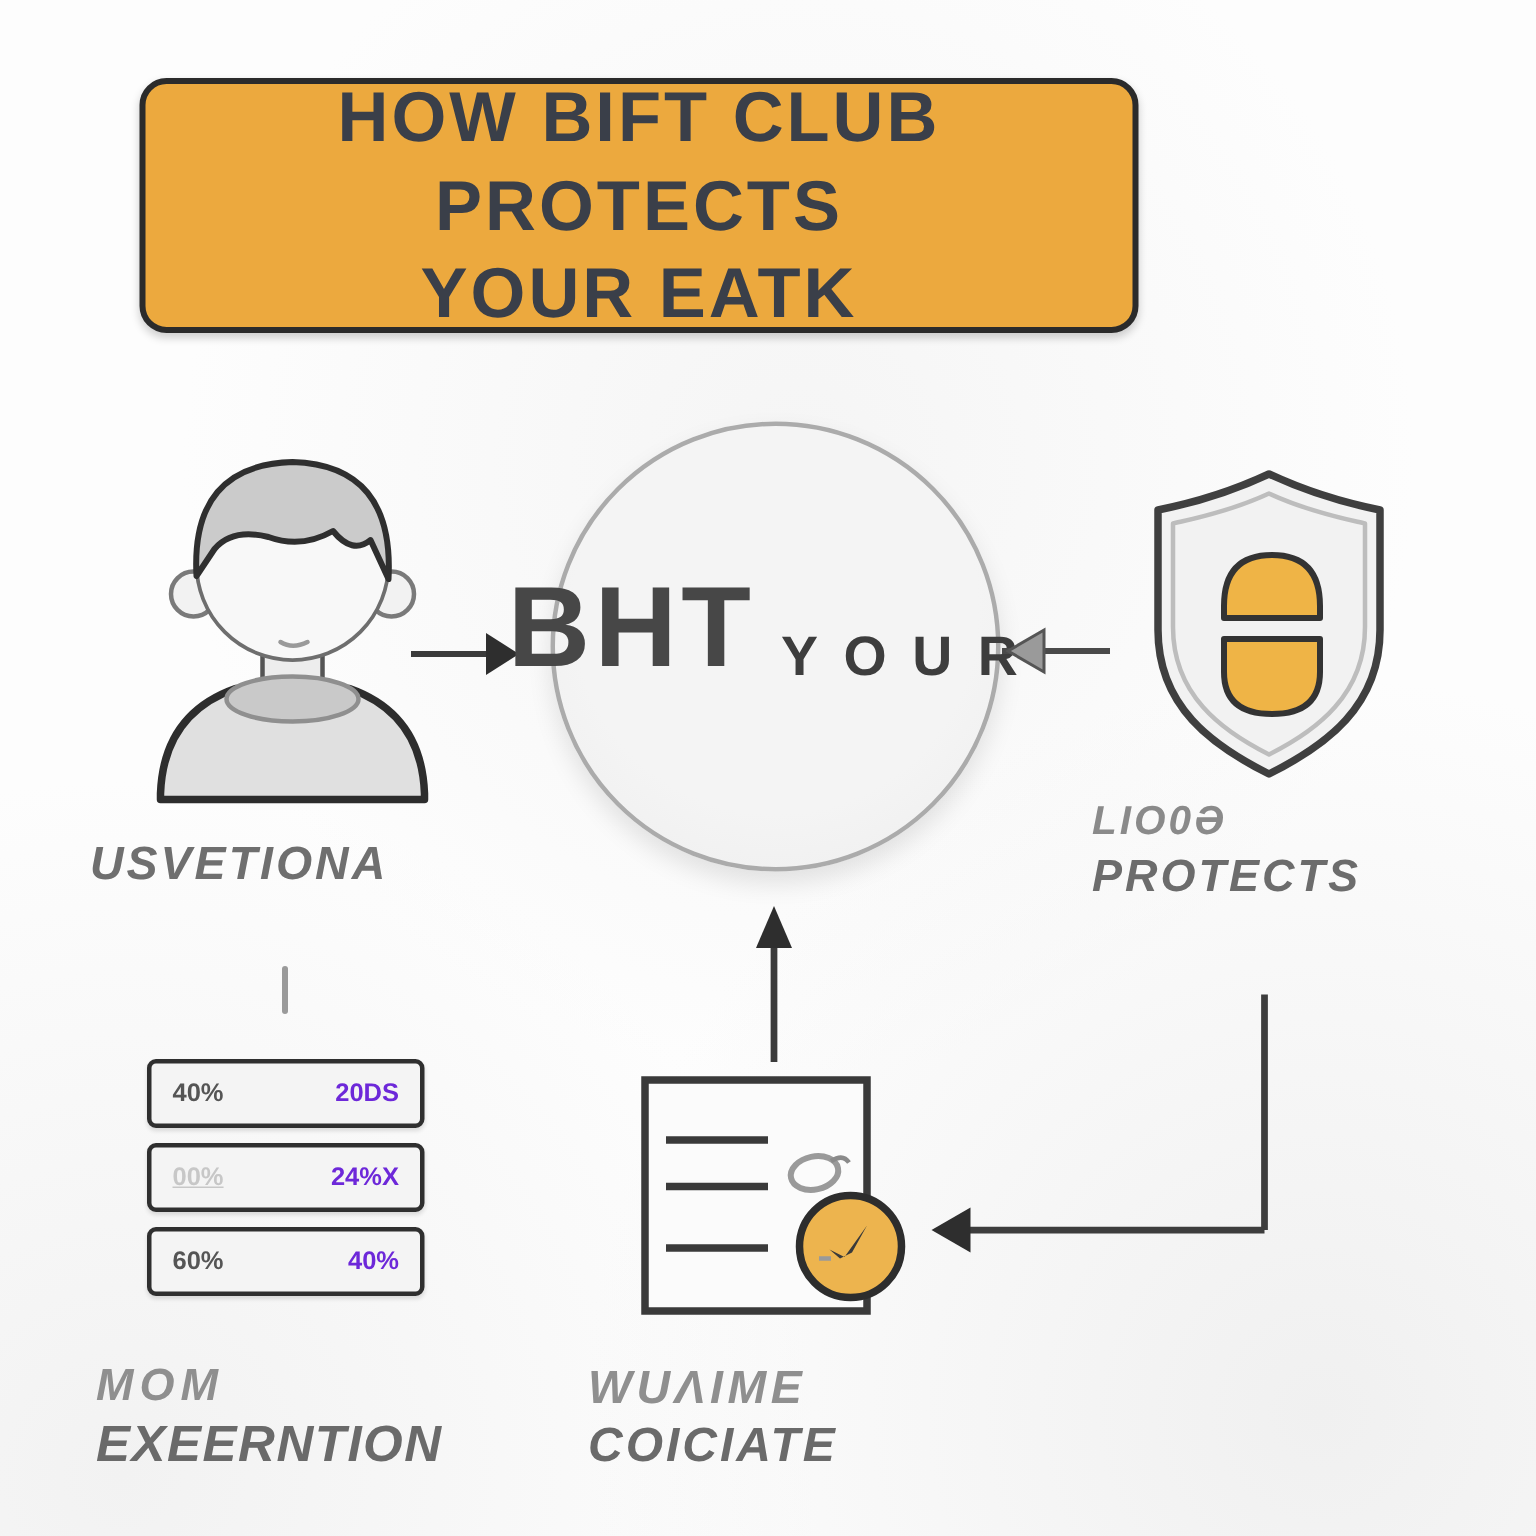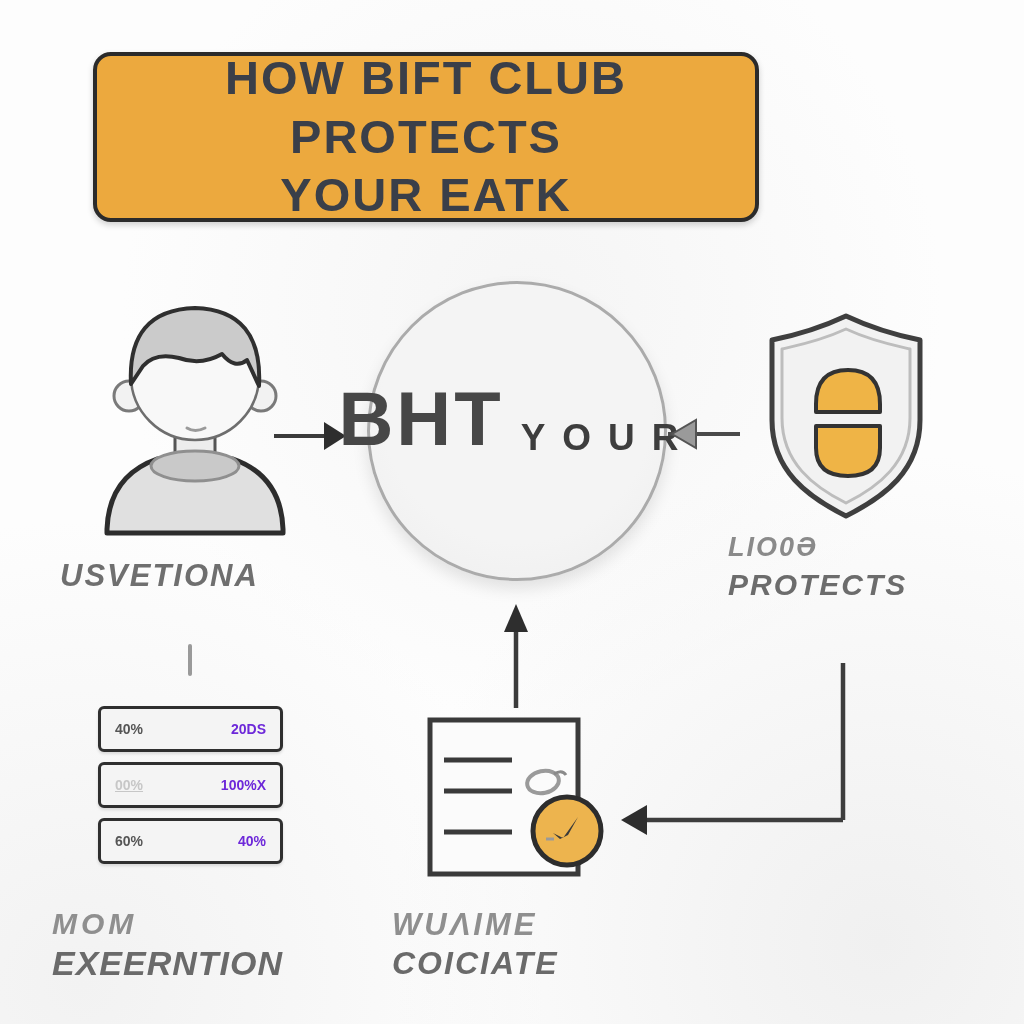--- a/index.html
+++ b/index.html
@@ -36,34 +36,34 @@
   }
   .center-line1{font-size:76px;font-weight:800;color:#474747;letter-spacing:3px;margin-top:-26px;}
   .center-line2{font-size:37px;font-weight:700;color:#3d3d3d;letter-spacing:17px;margin-top:14px;padding-left:17px;}
 
   
   .lbl{font-weight:700;font-style:italic;}
   .lbl-user{left:60px;top:558px;width:265px;font-size:31px;color:#6F6F6F;letter-spacing:2px;}
   .lbl-security{left:728px;top:530px;width:235px;line-height:1.3;}
   .lbl-security .l1{font-size:27px;color:#8A8A8A;letter-spacing:2px;font-weight:700;}
   .lbl-security .l2{font-size:30px;color:#6C6C6C;letter-spacing:2px;font-weight:700;}
-  .lbl-table{left:52px;top:906px;width:295px;line-height:1.22;}
+  .lbl-table{left:64px;top:906px;width:295px;line-height:1.22;}
   .lbl-table .l1{font-size:30px;color:#8F8F8F;letter-spacing:4px;font-weight:700;}
   .lbl-table .l2{font-size:34px;color:#6A6A6A;letter-spacing:1px;font-weight:700;}
   .lbl-cert{left:392px;top:906px;width:245px;line-height:1.22;}
   .lbl-cert .l1{font-size:31px;color:#8F8F8F;letter-spacing:3px;font-weight:700;}
   .lbl-cert .l2{font-size:32px;color:#6A6A6A;letter-spacing:2px;font-weight:700;}
 
   
   .rate-table{left:98px;top:706px;width:185px;}
   .rate-row{
     width:185px;height:46px;margin-bottom:10px;background:#F4F4F4;
     border:3px solid #2F2F2F;border-radius:6px;box-sizing:border-box;
     display:flex;align-items:center;justify-content:space-between;
-    padding:0 14px;font-weight:700;font-size:14px;color:#4A4A4A;
+    padding:0 14px;font-weight:700;font-size:17px;color:#4A4A4A;
     box-shadow:0 2px 3px rgba(0,0,0,0.12);
     gap:27px;
   }
   .rate-row .cell-l{color:#555;filter:blur(0.4px);}
   .rate-row .cell-r{color:#6d28d9;filter:blur(0.4px);}
   .rate-row.faint .cell-l{color:#C7C7C7;text-decoration:underline;}
 
   .stub-line{left:188px;top:644px;width:4px;height:32px;background:#9A9A9A;border-radius:2px;}
 
   svg{display:block;overflow:visible;}
@@ -120,21 +120,21 @@
 
 <div class="abs stub-line"></div>
 
 <div class="abs rate-table">
   <div class="rate-row">
     <span class="cell-l">40%</span>
     <span class="cell-r">20DS</span>
   </div>
   <div class="rate-row faint">
     <span class="cell-l">00%</span>
-    <span class="cell-r">100%X</span>
+    <span class="cell-r">24%X</span>
   </div>
   <div class="rate-row">
     <span class="cell-l">60%</span>
     <span class="cell-r">40%</span>
   </div>
 </div>
 
 <div class="abs lbl lbl-table">
   <div class="l1">MOM</div>
   <div class="l2">EXEERNTION</div>

